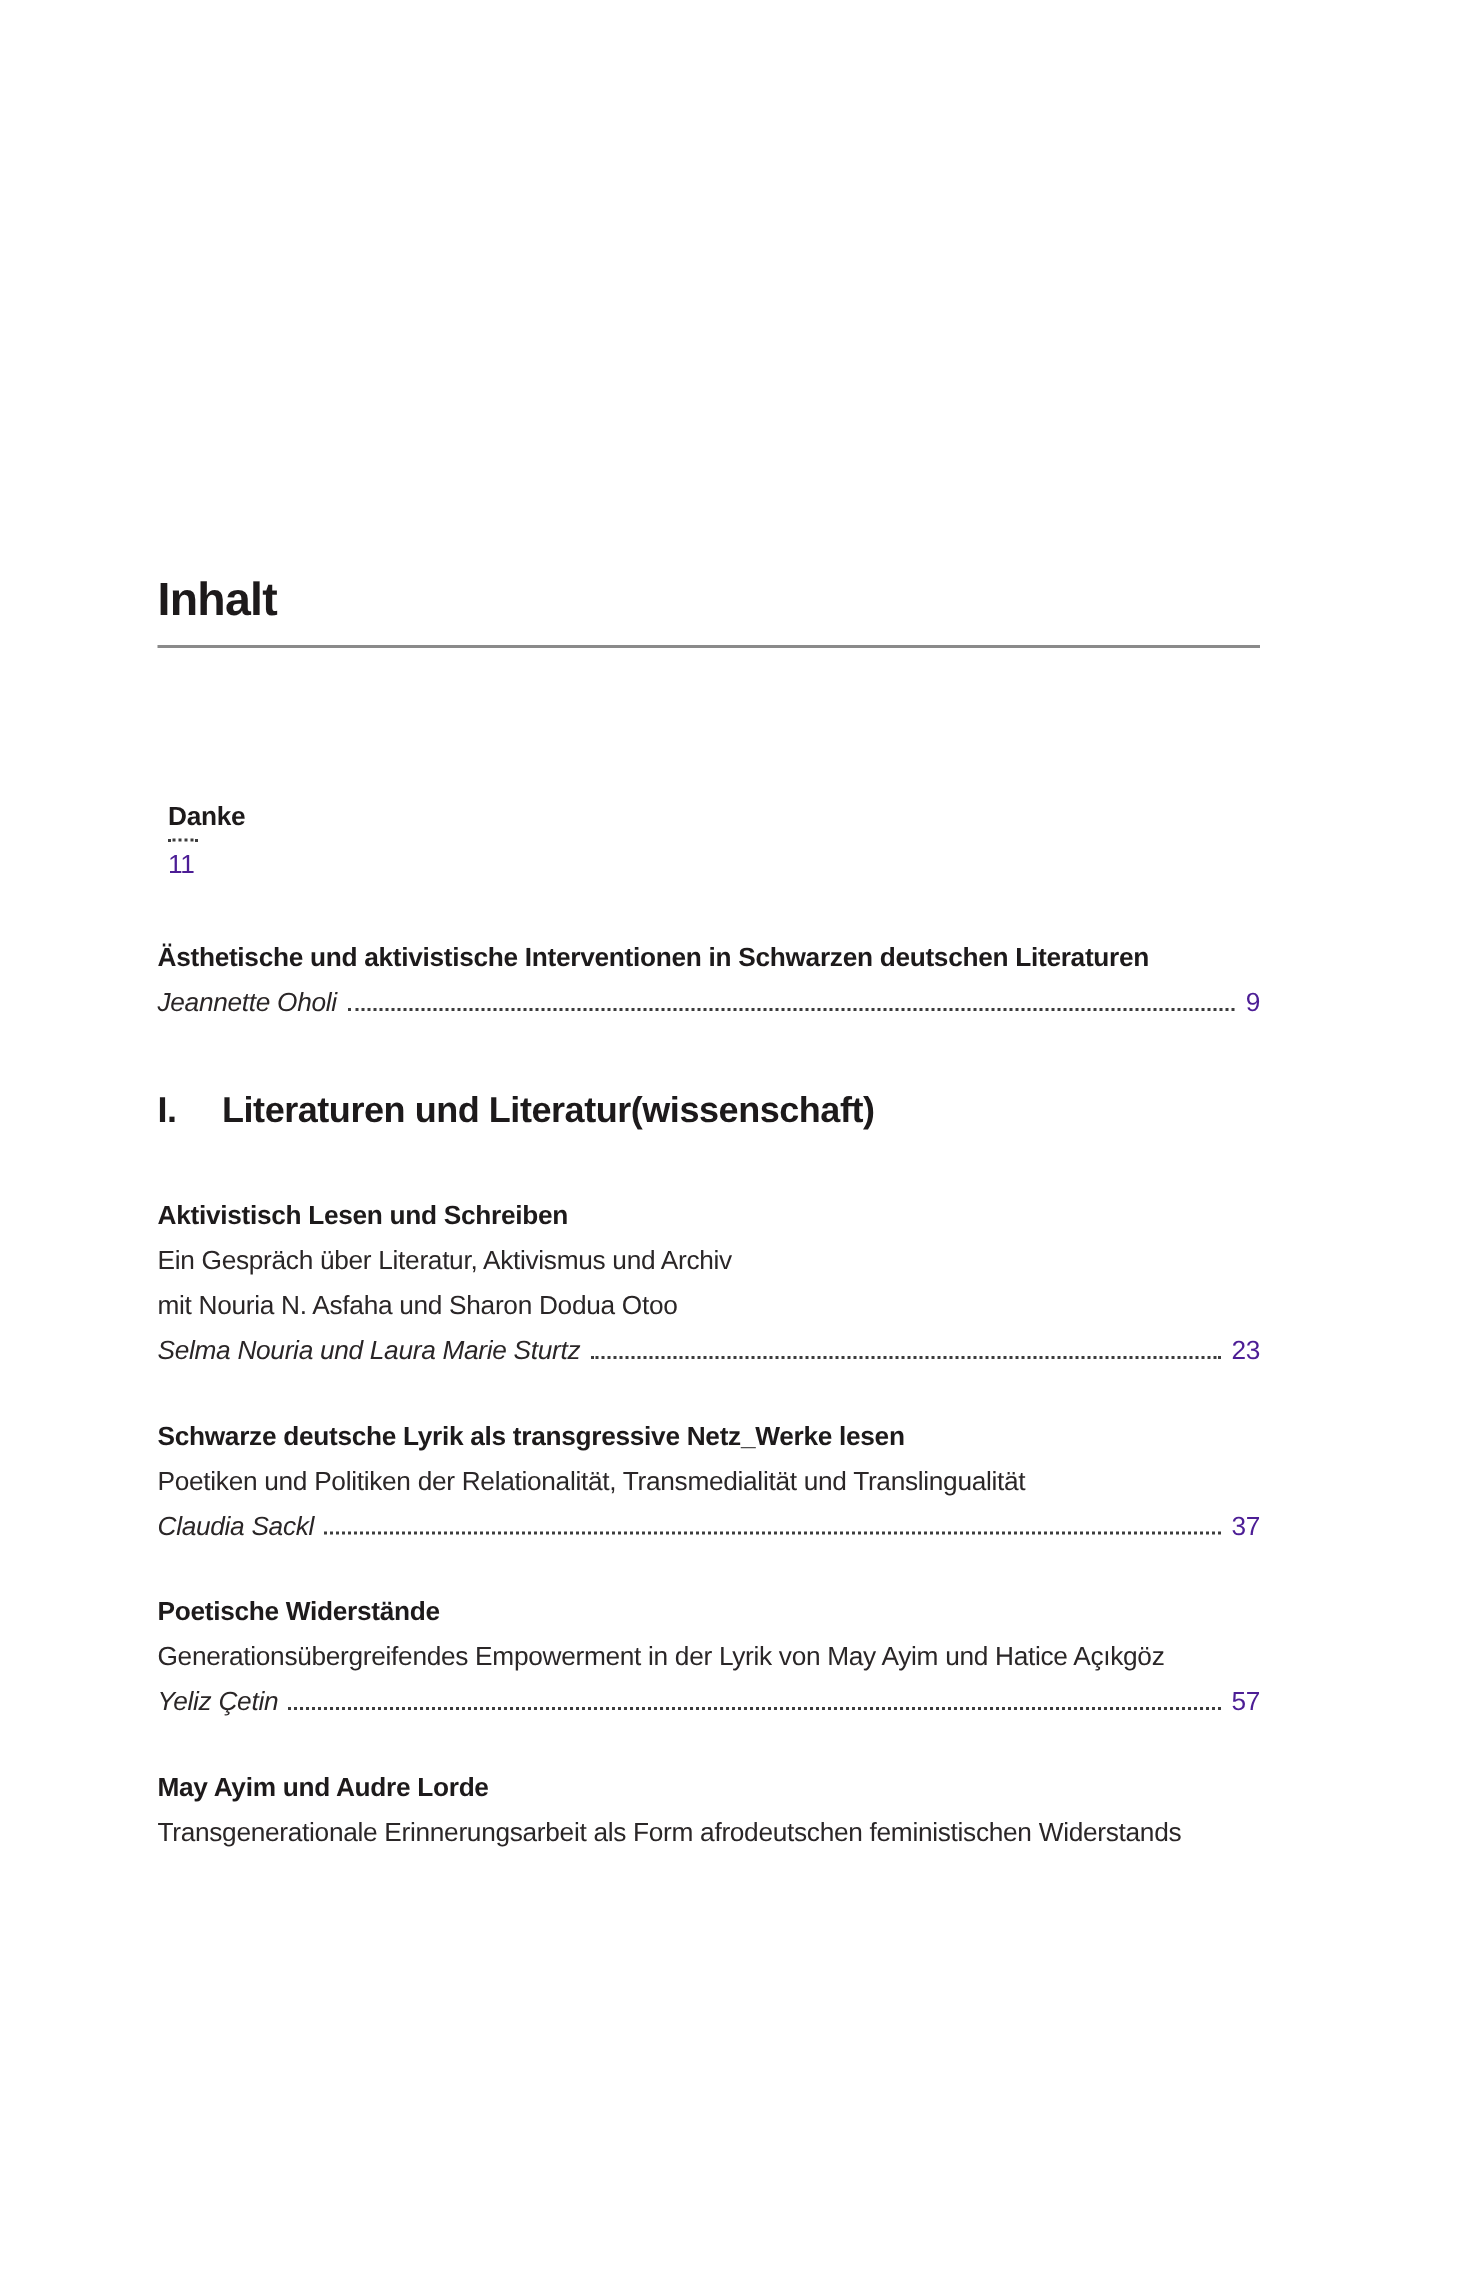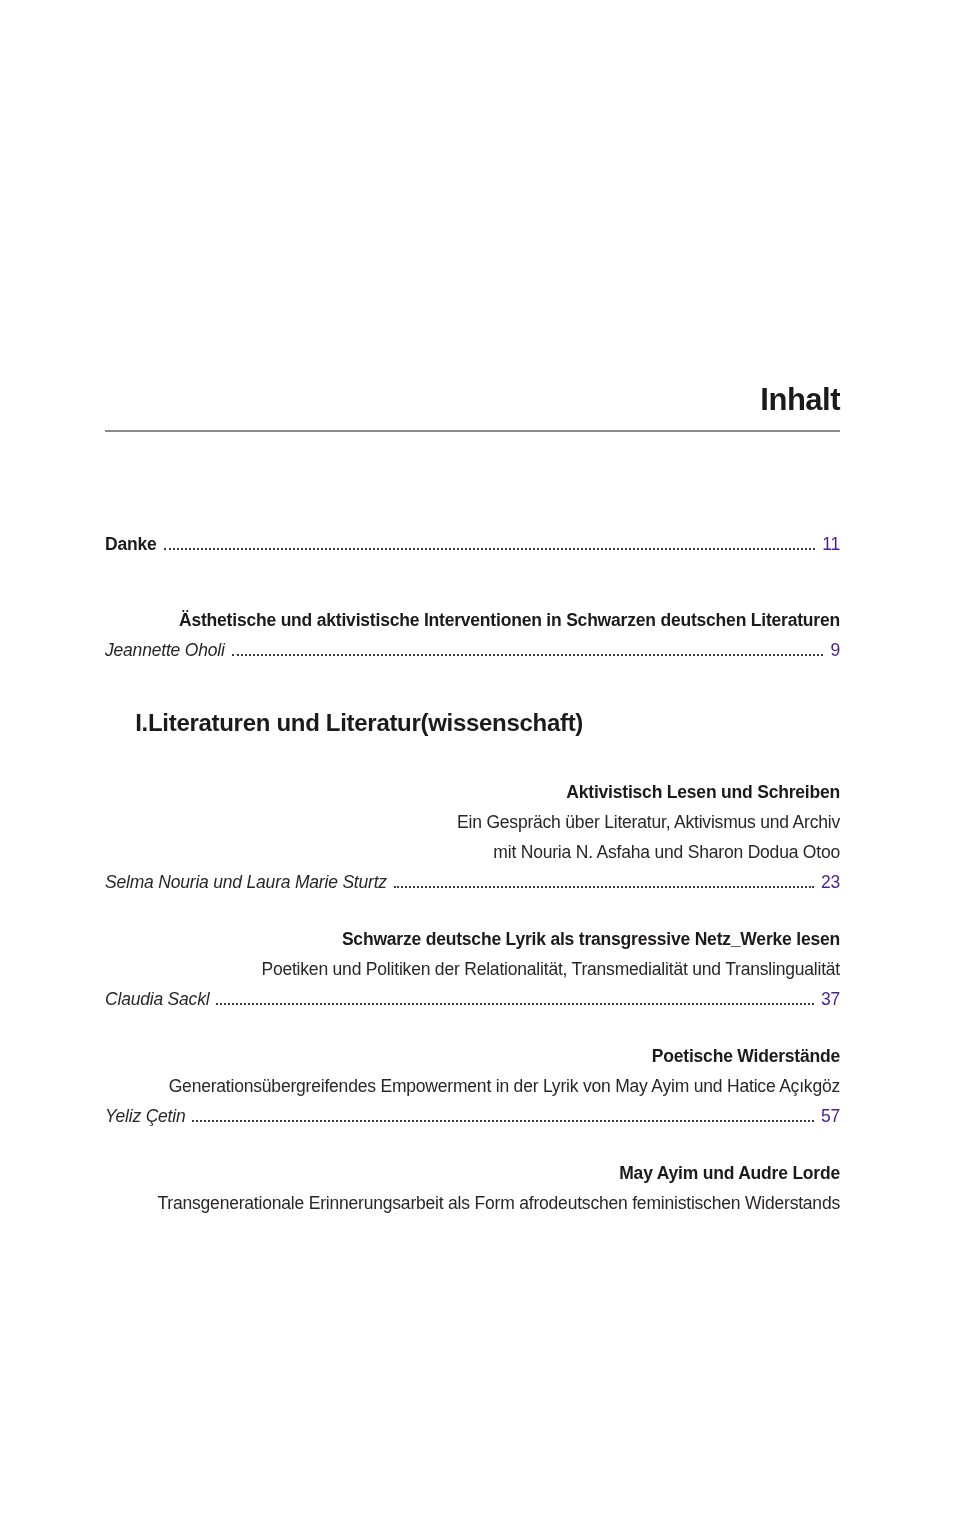--- a/index.html
+++ b/index.html
@@ -13,21 +13,20 @@
     overflow: hidden;
     font-family: "Liberation Sans", "DejaVu Sans", sans-serif;
     color: #222222;
   }
   .page {
     box-sizing: border-box;
     width: 978px;
     height: 1522px;
     padding: 384px 138px 0 105px;
     background: #ffffff;
-    text-align: right;
   }
   .page-title {
     font-size: 31px;
     font-weight: bold;
     line-height: 1;
     letter-spacing: -0.5px;
     color: #1d1a1b;
     margin: 0;
   }
   .title-rule {
@@ -39,21 +38,22 @@
     padding-top: 97px;
     font-size: 17.5px;
     line-height: 30px;
     letter-spacing: -0.2px;
     color: #2a2627;
   }
   .entry {
     margin-bottom: 27px;
   }
   .entry-danke {
-    margin-bottom: 46px;
+    margin-bottom: 32px;
+    flex-direction: column;
   }
   .entry-title {
     font-weight: bold;
     color: #1d1a1b;
   }
   .subtitle {
     font-weight: normal;
   }
   .author {
     font-style: italic;

